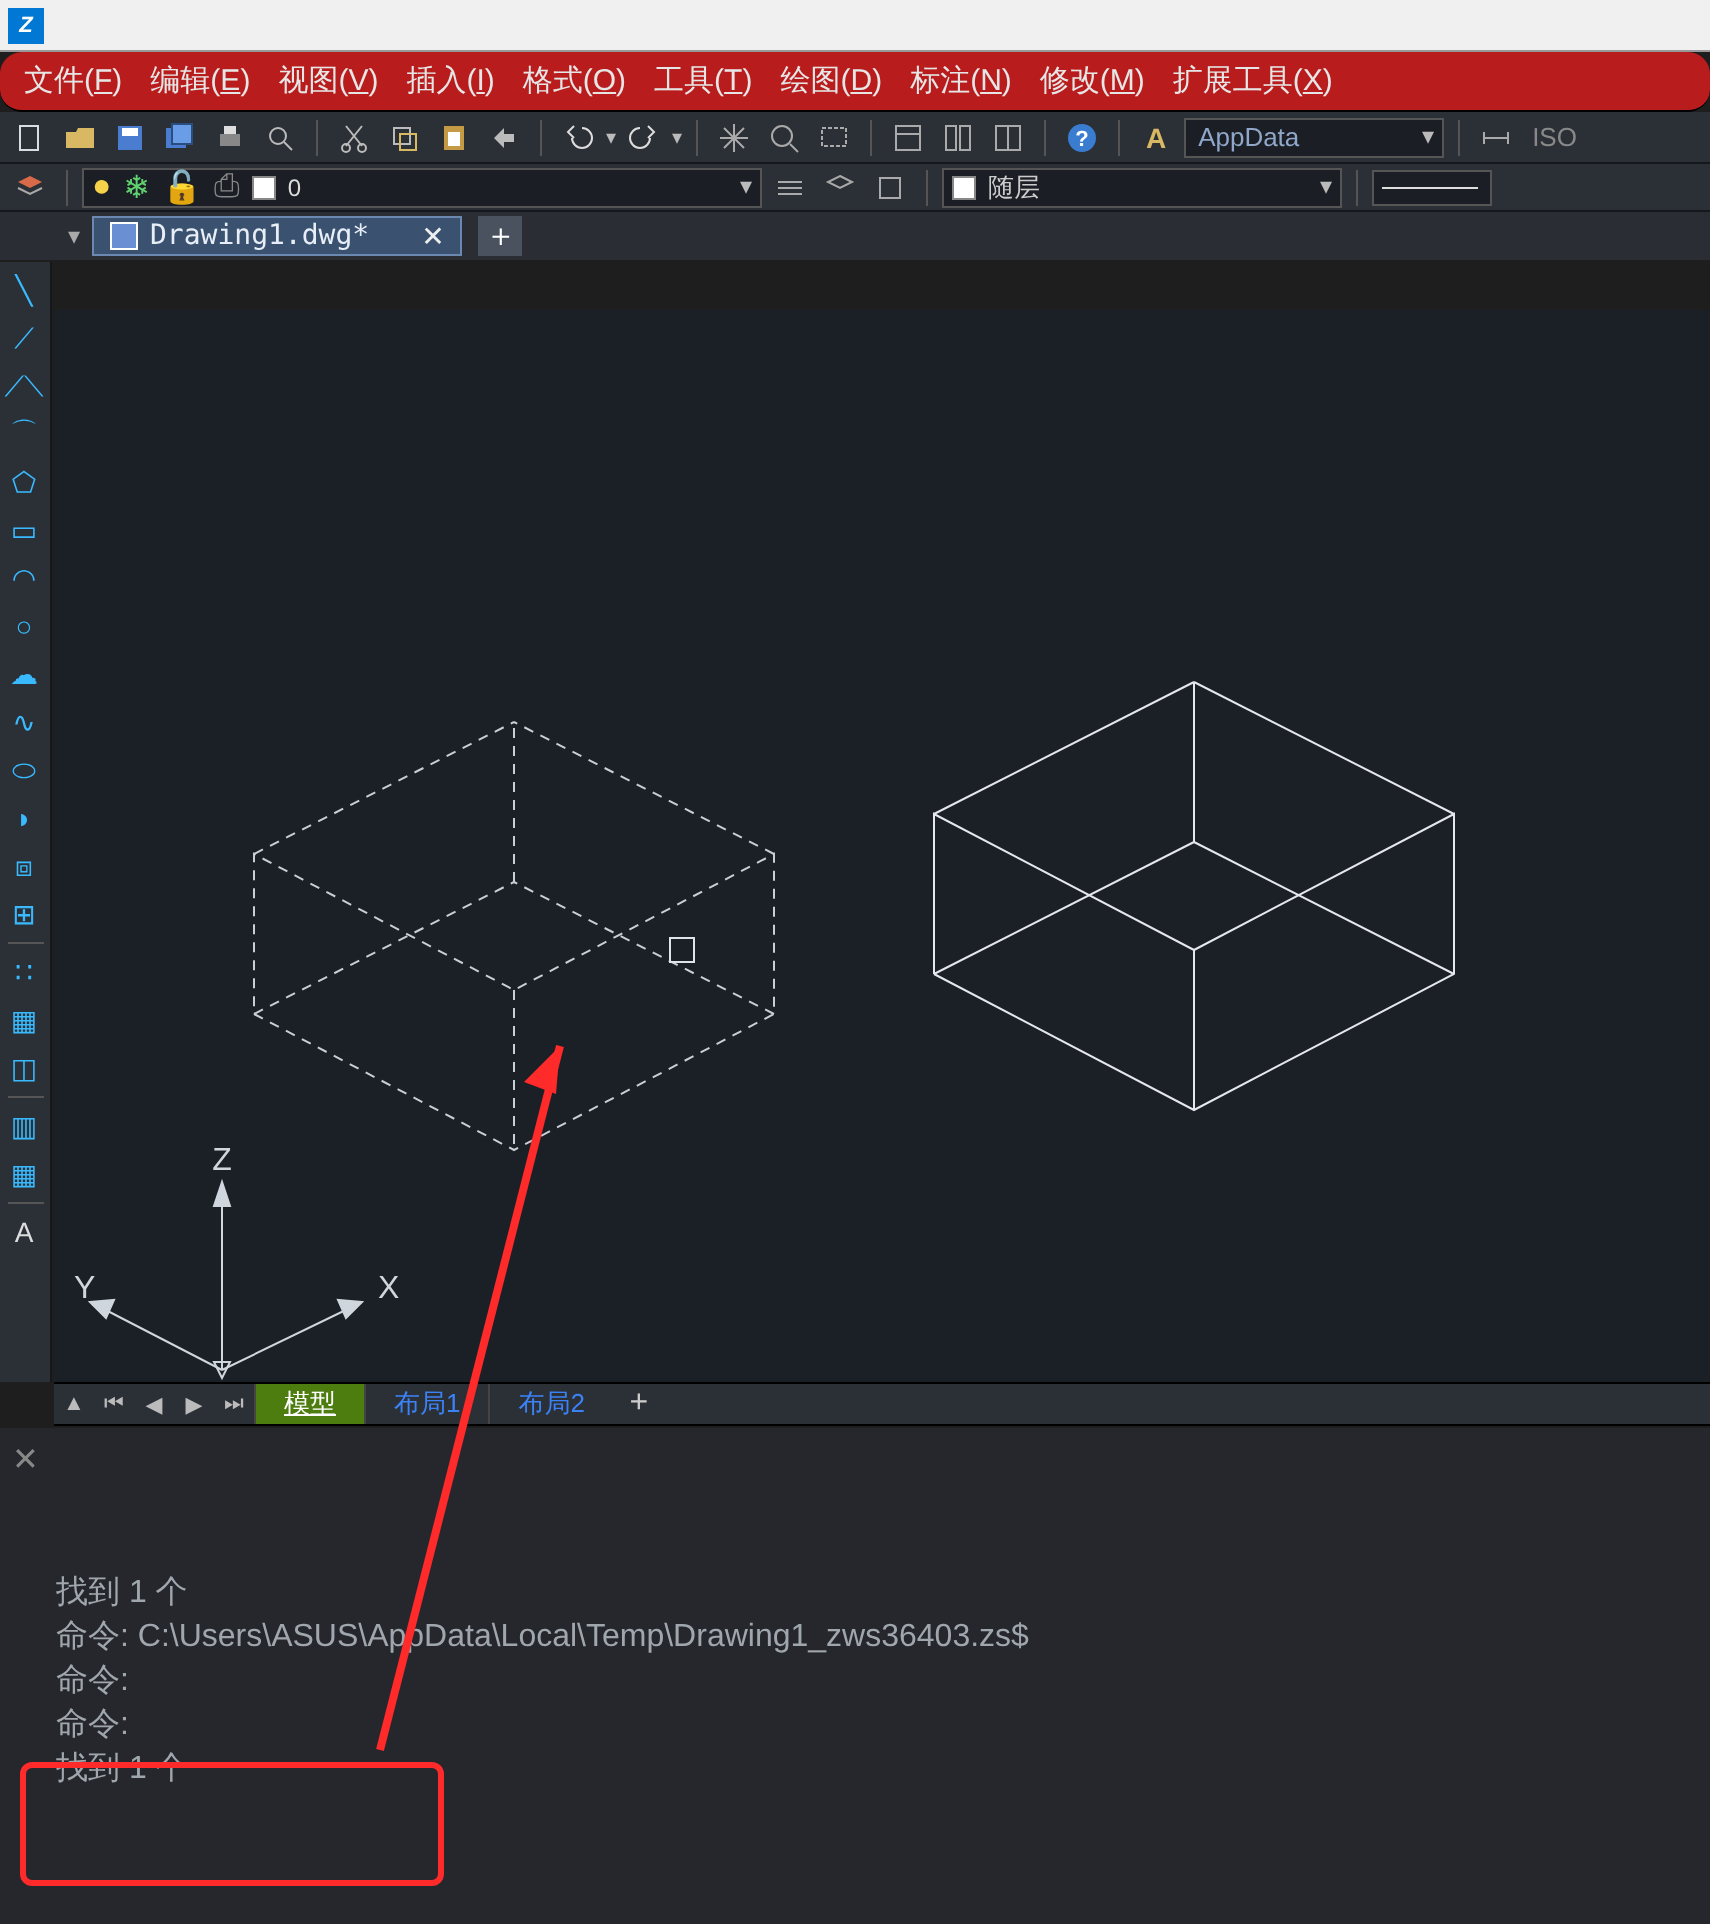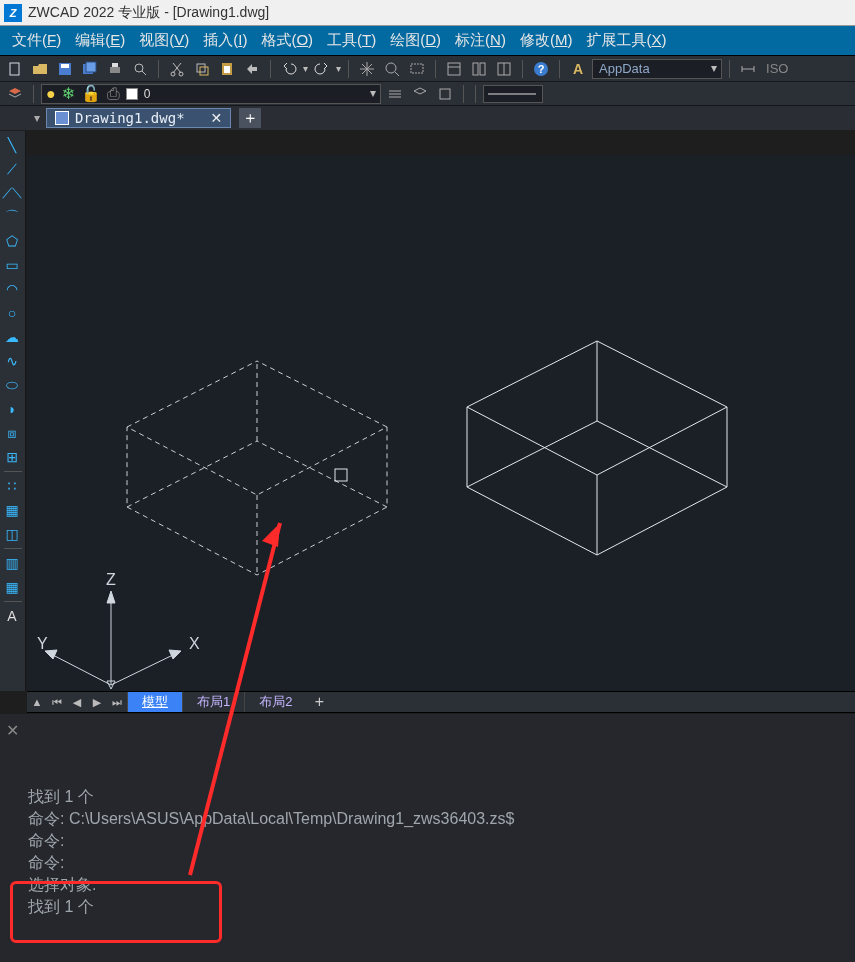--- a/index.html
+++ b/index.html
@@ -4,21 +4,21 @@
 <style>
   * { box-sizing: border-box; margin: 0; padding: 0; font-family: "Microsoft YaHei", "SimSun", sans-serif; }
   body { width: 855px; height: 962px; background: #1e1e1e; color: #ccc; overflow: hidden; position: relative; }
   
   
   .titlebar { height: 26px; background: #f0f0f0; color: #333; display: flex; align-items: center; padding-left: 4px; border-bottom: 1px solid #999; }
   .logo { width: 18px; height: 18px; background: #0078d4; color: #fff; font-size: 11px; display: inline-flex; align-items: center; justify-content: center; margin-right: 6px; font-style: italic; font-weight: bold; }
   .title-text { font-size: 14px; }
   
   
-  .menubar { height: 30px; background: #0369a1; display: flex; align-items: center; padding: 0 6px; gap: 2px; border-bottom: 1px solid #000; }
+  .menubar { height: 30px; background: #b91c1c; display: flex; align-items: center; padding: 0 6px; gap: 2px; border-bottom: 1px solid #000; border-radius: 11px; }
   .menu-item { color: #e6e6e6; font-size: 15px; padding: 3px 6px; cursor: pointer; white-space: nowrap; }
   .menu-item u { text-decoration: underline; }
   
   
   .toolbar-row { height: 26px; background: #2b2f36; display: flex; align-items: center; padding: 0 4px; gap: 3px; border-bottom: 1px solid #15171a; }
   .toolbar-row.second { height: 24px; }
   .tbtn { width: 22px; height: 22px; display: flex; align-items: center; justify-content: center; cursor: pointer; color: #bcc4cc; }
   .tbtn svg { width: 16px; height: 16px; }
   .sep { width: 1px; height: 18px; background: #555; margin: 0 4px; }
   .layer-dd { flex: 0 0 340px; height: 20px; background: #1b1e24; border: 1px solid #555; display: flex; align-items: center; padding: 0 4px; gap: 6px; position:relative; }
@@ -45,42 +45,39 @@
   .side-toolbar .tbtn { width: 24px; height: 20px; }
   .side-toolbar .sideglyph { color:#39baff; font-size:14px;}
   
   
   .canvas { position: absolute; left: 27px; top: 155px; right: 0; height: 536px; background: #1b1f26; overflow:hidden;}
   .canvas svg { position:absolute; left:0; top:0; }
   
   
   .layout-tabs { position: absolute; left: 27px; top: 691px; right: 0; height: 22px; background: #2b2f36; display: flex; align-items: center; border-top:1px solid #000; border-bottom:1px solid #000;}
   .layout-tabs .navbtn { width:20px; height:20px; color:#bbb; display:flex; align-items:center; justify-content:center; cursor:pointer; font-size:11px;}
-  .layout-tab { height:20px; padding:0 14px; font-size:13px; color:#c4b5fd; border-left:1px solid #444; display:flex; align-items:center; cursor:pointer;}
-  .layout-tab.active { background:#3b82f6; color:#fff;text-decoration:underline;}
+  .layout-tab { height:20px; padding:0 14px; font-size:13px; color:#3b82f6; border-left:1px solid #444; display:flex; align-items:center; cursor:pointer;}
+  .layout-tab.active { background:#4d7c0f; color:#fff;text-decoration:underline;}
   .layout-add { width:26px; text-align:center; color:#ccc; cursor:pointer;}
   
   
   .cmdwin { position: absolute; left: 0; right:0; top: 714px; bottom:0; background: #25272c; font-family: "SimSun","Consolas",monospace; font-size: 16px; line-height: 22px; color: #9fa6ad; padding: 6px 8px 6px 28px; white-space: pre; overflow:hidden;}
   .cmdwin .cmd-x { position:absolute; left:6px; top:6px; color:#888; cursor:pointer;}
   .cmd-line { display:block; }
   
   
   .redbox { position:absolute; left:10px; top:881px; width:212px; height:62px; border:3px solid #ff2a2a; border-radius:6px; pointer-events:none;}
   
   .redarrow { position:absolute; pointer-events:none; }
 </style>
 </head>
 <body>
 
 <div class="titlebar">
   <span class="logo">Z</span>
-  <span class="title-text">
-    <span>ZWCAD 2022 专业版</span> - <span>[Drawing1.dwg]</span>
-  </span>
 </div>
 
 <div class="menubar" id="menubar">
     <div class="menu-item">文件(<u>F</u>)</div>
     <div class="menu-item">编辑(<u>E</u>)</div>
     <div class="menu-item">视图(<u>V</u>)</div>
     <div class="menu-item">插入(<u>I</u>)</div>
     <div class="menu-item">格式(<u>O</u>)</div>
     <div class="menu-item">工具(<u>T</u>)</div>
     <div class="menu-item">绘图(<u>D</u>)</div>
@@ -247,20 +244,24 @@
       <svg viewBox="0 0 16 16">
         <path d="M8 2l6 3-6 3-6-3z" fill="none" stroke="#aaa"></path>
       </svg>
     </div>
   <div class="tbtn">
       <svg viewBox="0 0 16 16">
         <rect x="3" y="3" width="10" height="10" fill="none" stroke="#aaa"></rect>
       </svg>
     </div>
   <div class="sep"></div>
+  <div class="prop-dd">
+    <span class="swatch" style="background:#fff;width:12px;height:12px;border:1px solid #888;"></span>
+    <span>随层</span>
+  </div>
   <div class="sep"></div>
   <div style="flex:0 0 60px;height:18px;border:1px solid #555;background:#1b1e24;">
     <svg width="56" height="16">
         <line x1="4" y1="8" x2="52" y2="8" stroke="#ddd"></line>
       </svg>
   </div>
 </div>
 
 <div class="tabstrip">
   <div class="chev">▾</div>
@@ -390,21 +391,21 @@
   <div id="layout-tabs-holder" style="display:flex;">
       <div class="layout-tab active">模型</div>
       <div class="layout-tab">布局1</div>
       <div class="layout-tab">布局2</div>
     </div>
   <div class="layout-add">+</div>
 </div>
 
 <div class="cmdwin">
   <span class="cmd-x">✕</span>
-  <div id="cmd-lines"><span class="cmd-line">找到 1 个</span><span class="cmd-line">命令: C:\Users\ASUS\AppData\Local\Temp\Drawing1_zws36403.zs$</span><span class="cmd-line">命令:</span><span class="cmd-line">命令:</span><span class="cmd-line">选择对象:</span><span class="cmd-line">找到 1 个</span></div>
+  <div id="cmd-lines"><span class="cmd-line">找到 1 个</span><span class="cmd-line">命令: C:\Users\ASUS\AppData\Local\Temp\Drawing1_zws36403.zs$</span><span class="cmd-line">命令:</span><span class="cmd-line">命令:</span><span class="cmd-line">找到 1 个</span></div>
 </div>
 
 <div class="redbox"></div>
 
 <svg class="redarrow" style="left:170px; top:505px;" width="130" height="380">
   <line x1="20" y1="370" x2="110" y2="18" stroke="#ff2a2a" stroke-width="4"></line>
   <polygon points="110,18 92,36 108,42" fill="#ff2a2a"></polygon>
 </svg>
 
 </body></html>

